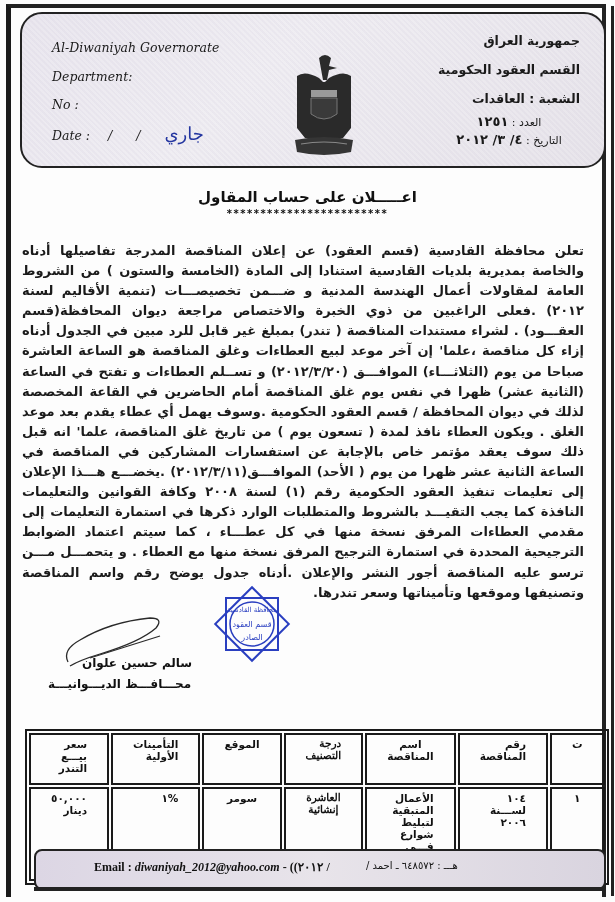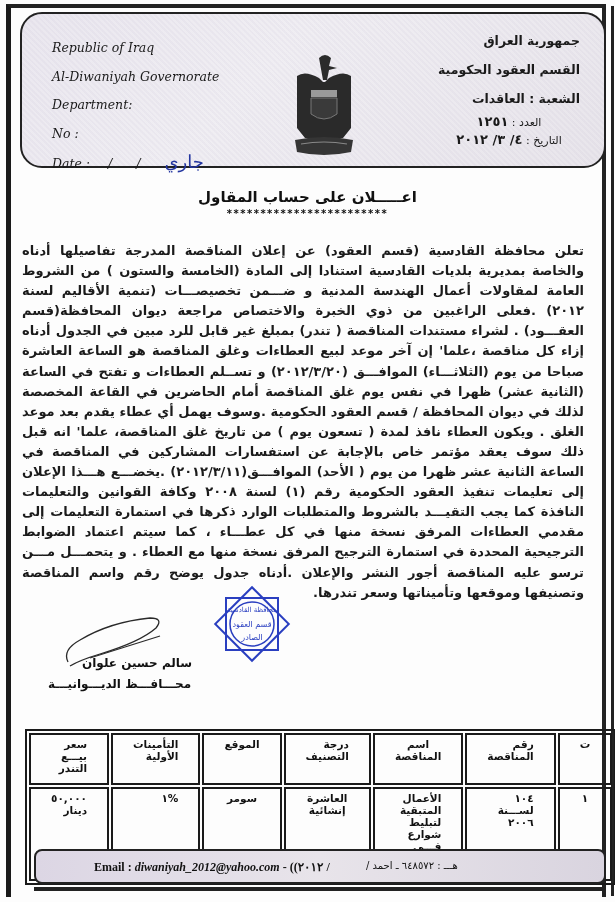--- a/index.html
+++ b/index.html
@@ -24,41 +24,40 @@
   .sig-name{position:absolute;left:82px;top:656px;direction:rtl;font-weight:bold;font-size:12px;}
   .sig-title{position:absolute;left:48px;top:677px;direction:rtl;font-weight:bold;font-size:12px;letter-spacing:.5px;}
   table.tender{position:absolute;left:25px;top:729px;width:580px;border-collapse:separate;border-spacing:2px;border:2px solid #1a1a1a;direction:rtl;font-size:10.5px;font-weight:bold;}
   table.tender td{border:2px solid #1a1a1a;vertical-align:top;padding:3px 20px;line-height:12px;}
   table.tender tr.hd td{height:42px;}
   table.tender tr.row td{height:42px;}
   .c-seq{width:14px;text-align:center;}
   .c-num{width:64px;text-align:right;}
   .c-name{width:135px;text-align:center;}
   .c-name.val{text-align:right;}
-  .c-class{width:108px;text-align:right;}
+  .c-class{width:108px;text-align:right;font-family:Liberation Serif, serif;}
   .c-class.val{text-align:center;}
   .c-loc{width:50px;text-align:center;}
   .c-dep{width:48px;text-align:right;}
   .c-price{width:48px;text-align:right;}
-  .footer-box{position:absolute;left:34px;top:849px;width:572px;height:35px;border:2px solid #222;border-radius:8px;background:linear-gradient(90deg,#dcd6e4,#e8e4ea 50%,#d9d4df);box-sizing:border-box;}
+  .footer-box{position:absolute;left:34px;top:849px;width:572px;height:41px;border:2px solid #222;border-radius:8px;background:linear-gradient(90deg,#dcd6e4,#e8e4ea 50%,#d9d4df);box-sizing:border-box;}
   .footer-email{position:absolute;left:58px;top:9px;font-family:"Liberation Serif",serif;font-weight:bold;font-size:12px;white-space:nowrap;}
   .footer-email i{font-style:italic;}
   .footer-ar{position:absolute;left:330px;top:9px;direction:rtl;font-size:10px;white-space:nowrap;}
   .bottom-rule{position:absolute;left:34px;top:887px;width:572px;height:4px;background:#222;}
 </style>
 </head>
 <body>
 
 <div class="page">
   <div class="outer-frame"></div>
   <div class="right-rule"></div>
 
   <div class="header-box">
     <div class="en-lines">
-      <div>Republic of Iraq</div>
       <div>Al-Diwaniyah Governorate</div>
       <div>Department:</div>
       <div>No :</div>
       <div>
         <span>Date :</span>
         <span style="margin-left:14px;letter-spacing:10px;">/   /</span>
         <span class="date-hand">جاري</span>
       </div>
     </div>
 

